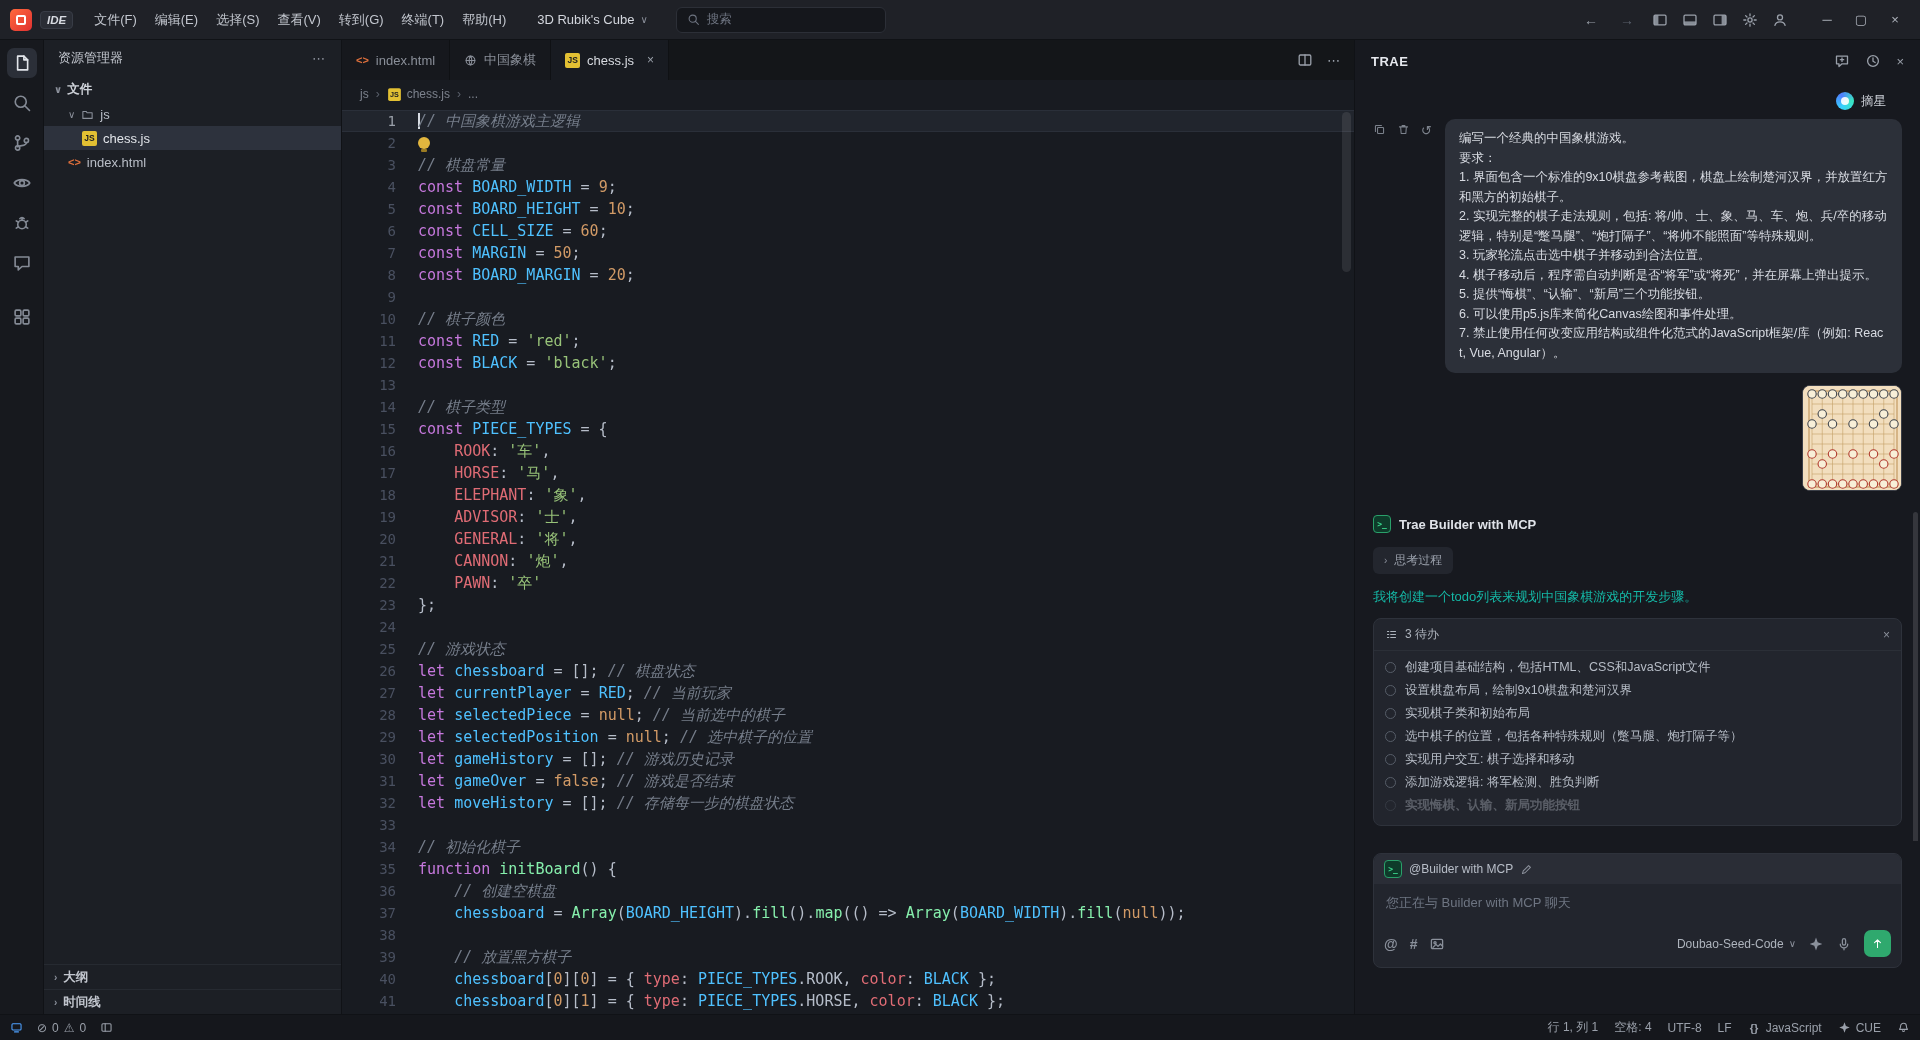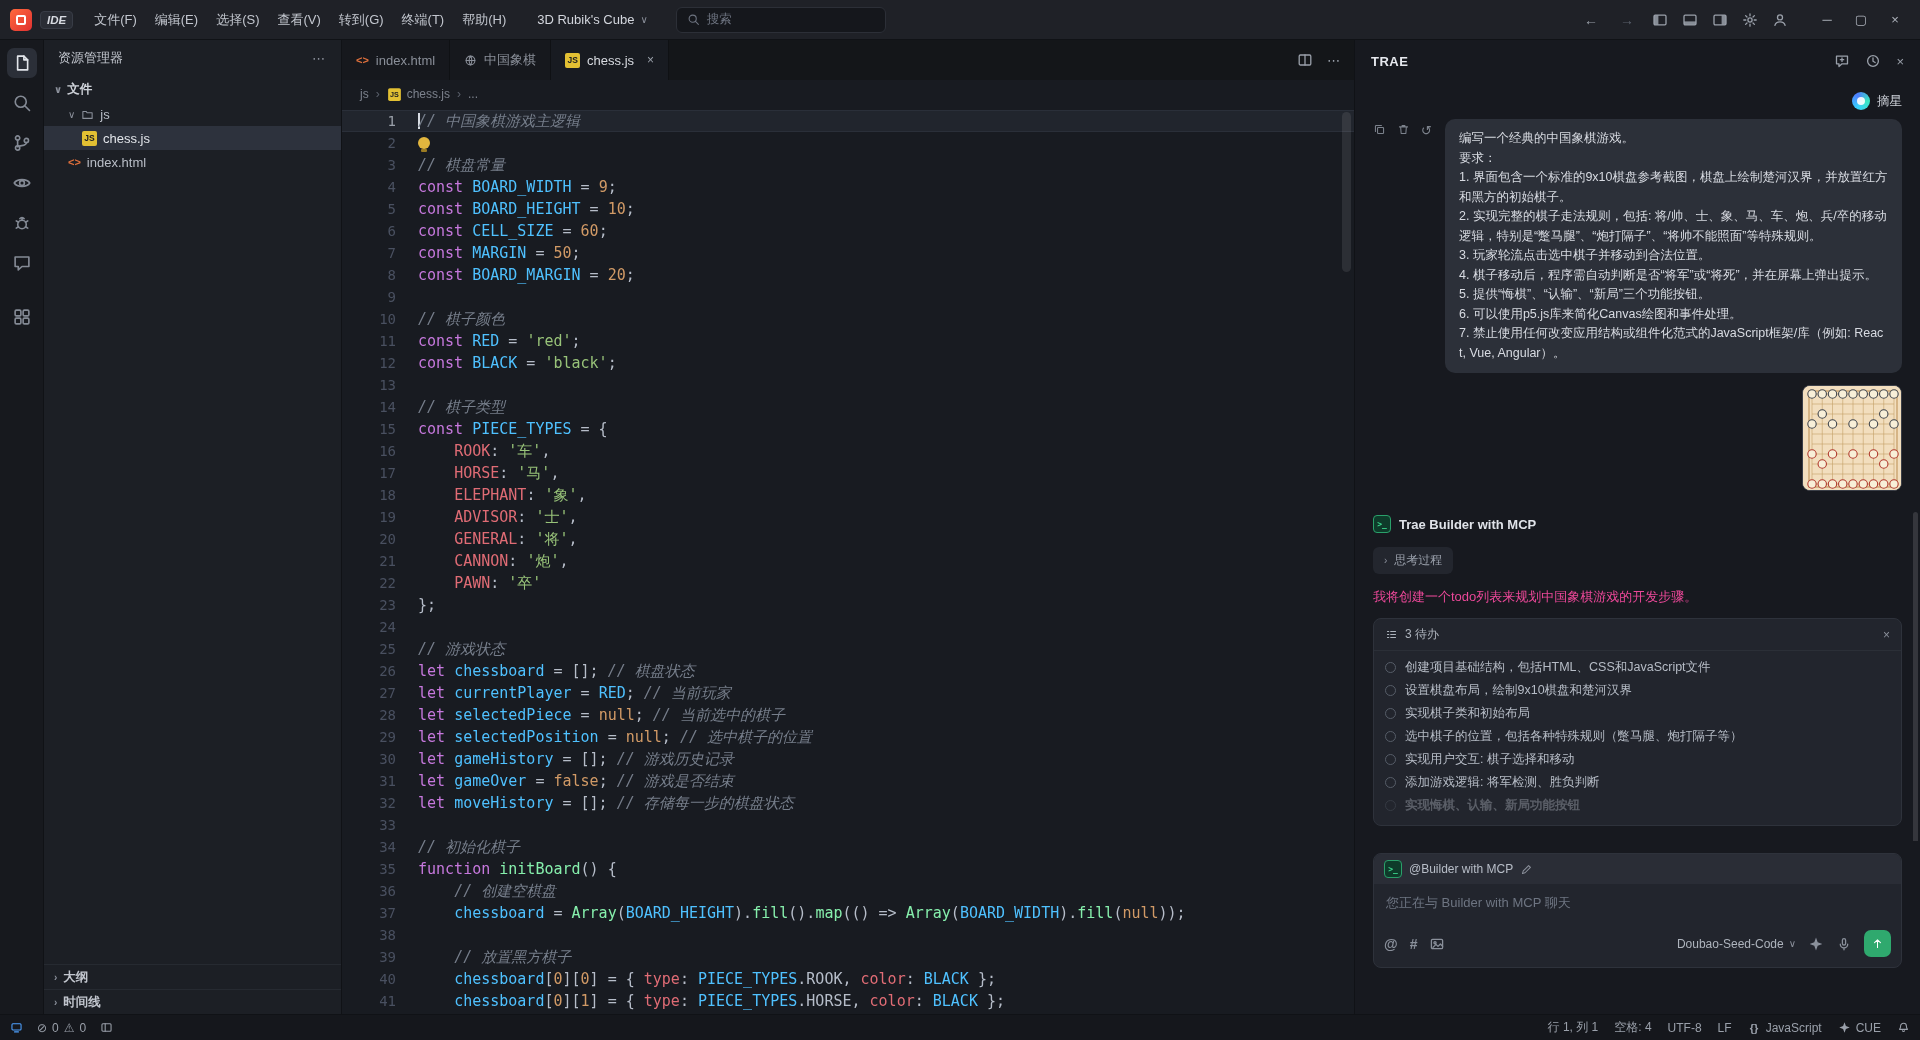--- a/index.html
+++ b/index.html
@@ -88,37 +88,37 @@
   .bulb { width:12px; height:12px; border-radius:50%; background:#e2b63e; position:relative; display:inline-block; margin-top:5px; }
   .bulb:after { content:''; position:absolute; left:3px; bottom:-3px; width:6px; height:3px; background:#9b7b22; border-radius:1px; }
   .v-scroll { position:absolute; right:3px; top:4px; width:9px; height:160px; background:rgba(255,255,255,.09); border-radius:5px; }
 
   
   .ai-panel { width:566px; background:#17191f; border-left:1px solid #101216; display:flex; flex-direction:column; flex:none; }
   .ai-header { height:42px; display:flex; align-items:center; padding:0 16px; flex:none; }
   .ai-title { font-weight:700; font-size:13px; color:#e6e8ee; letter-spacing:.5px; }
   .ai-header-icons { margin-left:auto; display:flex; align-items:center; gap:15px; color:#9aa0aa; }
   .ai-scroll { flex:1; min-height:0; overflow:hidden; padding:2px 18px 0; position:relative; }
-  .msg-meta { display:flex; justify-content:flex-end; align-items:center; gap:7px; margin:8px 0 9px; color:#cfd3da; font-size:12.5px; }
+  .msg-meta { display:flex; justify-content:flex-end; align-items:center; gap:7px; margin:8px 16px 9px; color:#cfd3da; font-size:12.5px; }
   .avatar { width:18px; height:18px; border-radius:50%; flex:none;
     background:conic-gradient(from 210deg,#37d0fe,#4f7dff,#39e5c0,#37d0fe); position:relative; }
   .avatar:after { content:''; position:absolute; inset:5px; background:#fff; border-radius:50%; opacity:.9; }
   .msg-wrap { position:relative; }
   .msg-actions { position:absolute; left:0; top:4px; display:flex; gap:11px; color:#7c828c; }
   .bubble { margin-left:72px; background:#2c3039; border-radius:10px; padding:10px 14px;
     font-size:12.5px; line-height:19.5px; color:#d8dbe2; word-break:break-all; }
   .attach { display:flex; justify-content:flex-end; margin-top:12px; }
   .board-thumb { width:100px; height:106px; border-radius:8px; overflow:hidden; border:1px solid #3a3e47; background:#f2debe; }
   .builder-row { display:flex; align-items:center; gap:8px; margin-top:24px; color:#e0e3e9; font-size:13px; font-weight:600; }
   .term-icon { width:18px; height:18px; border-radius:4px; background:#0e3b2a; border:1px solid #2aa06a;
     color:#3ddc91; font-size:8px; font-weight:700; display:inline-flex; align-items:center; justify-content:center;
     font-family:"DejaVu Sans Mono",monospace; flex:none; }
   .thinking-pill { margin-top:14px; display:inline-flex; align-items:center; gap:7px; background:#23262e;
     border-radius:6px; padding:5px 11px; font-size:12px; color:#9aa0ab; }
-  .plan-intro { margin-top:14px; font-size:13px; color:#ec4899; }
+  .plan-intro { margin-top:14px; font-size:13px; color:#14b8a6; }
   .todo-card { margin-top:12px; background:#22252d; border:1px solid #2e323b; border-radius:8px; overflow:hidden; }
   .todo-head { display:flex; align-items:center; gap:7px; height:32px; padding:0 11px;
     border-bottom:1px solid #2b2f37; font-size:12px; color:#aeb4bd; }
   .todo-head .x { margin-left:auto; color:#8b909b; }
   .todo-items { padding:5px 11px 8px; }
   .todo-item { display:flex; align-items:center; gap:9px; height:23px; font-size:12.5px; color:#b6bcc6; }
   .todo-item:last-child { opacity:.38;font-weight:bold; }
   .todo-circle { width:11px; height:11px; border:1.5px solid #565d68; border-radius:50%; flex:none; }
   .panel-scrollbar { position:absolute; right:2px; top:430px; width:5px; height:400px; background:rgba(255,255,255,.13); border-radius:3px; }
   .ai-input { flex:none; margin:12px 18px 46px; background:#22252d; border:1px solid #2e323b; border-radius:8px; overflow:hidden; }

